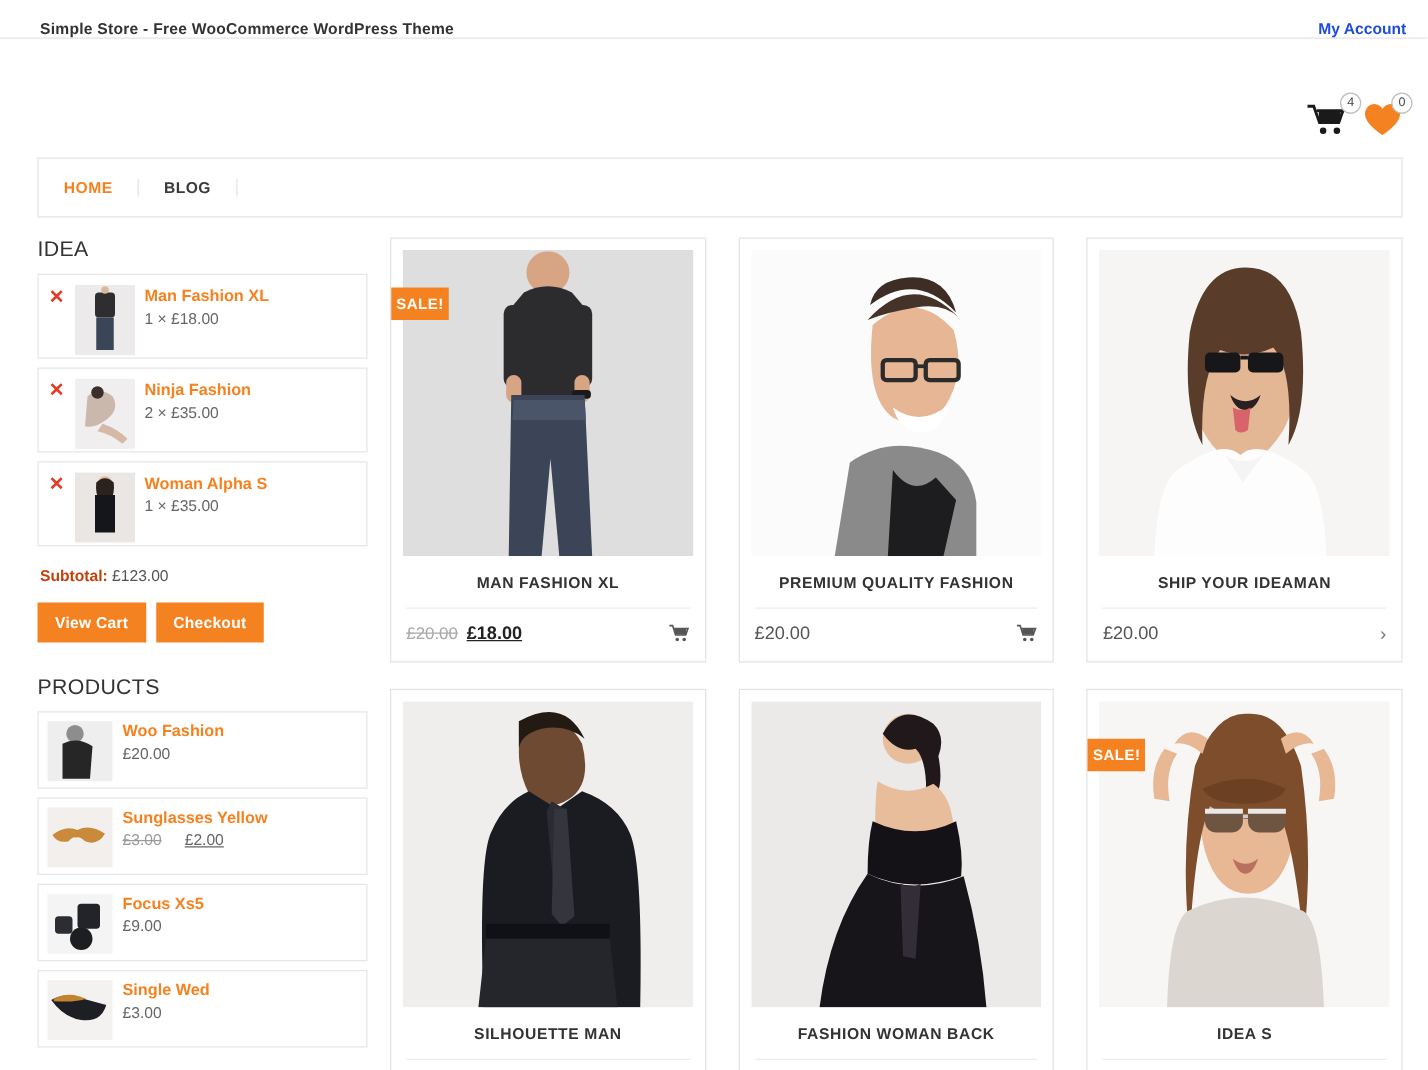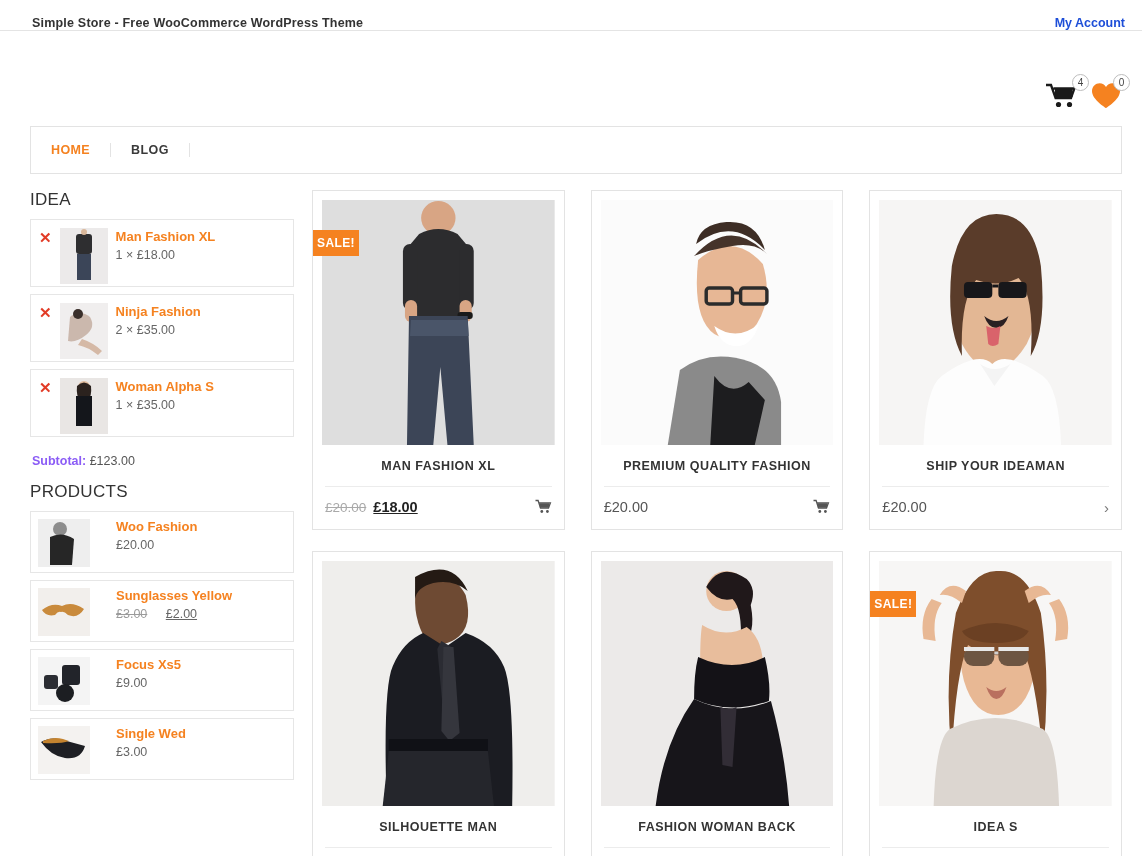--- a/index.html
+++ b/index.html
@@ -97,32 +97,32 @@
     height: 68px; overflow: hidden;
   }
   .remove-x { color: #e23b26; font-size: 15px; font-weight: bold; line-height: 1; cursor: pointer; padding-top:2px; }
   .thumb { width: 48px; height: 56px; flex: 0 0 48px; background:#f2f2f2; overflow:hidden; }
   .thumb svg { display:block; }
   .ci-info { padding-top: 1px; }
   .ci-name { color: #f58220; font-size: 13px; font-weight: bold; text-decoration: none; cursor: pointer; display:block; }
   .ci-qty { color: #666; font-size: 12.5px; margin-top: 4px; }
 
   .subtotal { font-size: 12.5px; color: #555; margin: 17px 0 14px 2px; }
-  .subtotal b { color: #8b5cf6; }
+  .subtotal b { color: #c2410c; }
   .cart-buttons { display: flex; gap: 8px; margin-bottom: 26px; }
   .btn {
     background: #f58220; color: #fff; border: none;
     font-size: 12.5px; font-weight: bold; letter-spacing: .2px;
     padding: 9px 14px; cursor: pointer; font-family: "Liberation Sans", sans-serif;
   }
 
   
   .prod-item {
     border: 1px solid #e6e6e6; background:#fff;
-    display: flex; align-items: flex-start; gap: 26px;
+    display: flex; align-items: flex-start; gap: 8px;
     padding: 7px; margin-bottom: 7px; height: 62px; overflow:hidden;
   }
   .prod-thumb { width: 52px; height: 48px; flex: 0 0 52px; background:#f4f4f4; overflow:hidden; }
   .pi-name { color: #f58220; font-size: 13px; font-weight: bold; text-decoration: none; cursor:pointer; display:block; }
   .pi-price { color: #666; font-size: 12.5px; margin-top: 4px; }
   .pi-price del { color: #9b9b9b; }
   .pi-price ins { color: #666; text-decoration: underline; margin-left: 15px; }
 
   
   .row { display: flex; gap: 26px; margin-bottom: 21px; }
@@ -248,20 +248,24 @@
           <a class="ci-name">Woman Alpha S</a>
           <div class="ci-qty">1 × £35.00</div>
         </div>
       </div>
 
       <div class="subtotal">
         <b>Subtotal:</b>
         <span>£123.00</span>
       </div>
 
+      <div class="cart-buttons">
+        <button class="btn">View Cart</button>
+        <button class="btn">Checkout</button>
+      </div>
 
       <div class="widget-title">PRODUCTS</div>
 
       <div class="prod-item">
         <div class="prod-thumb">
           <svg class="ph" viewBox="0 0 52 48" preserveAspectRatio="none">
             <rect width="52" height="48" fill="#eeeeee"></rect>
             <circle cx="22" cy="10" r="7" fill="#8d8d8d"></circle>
             <path d="M12 18 q12-6 24 2 l-2 26 h-22z" fill="#262626"></path>
           </svg>

